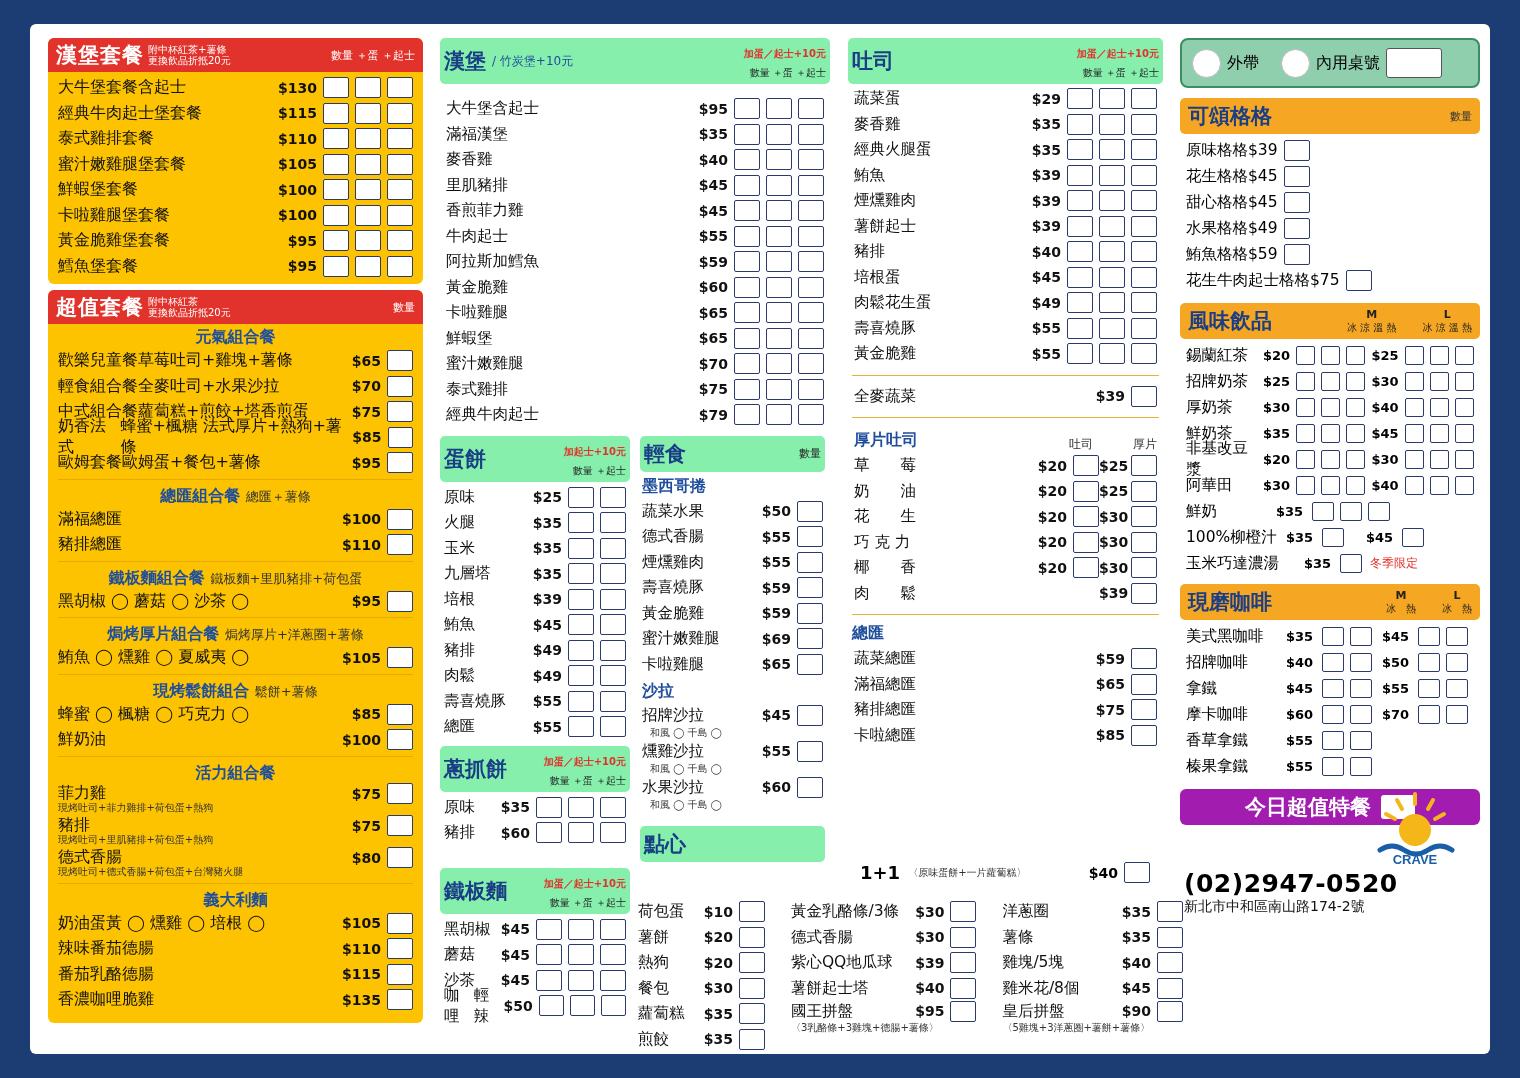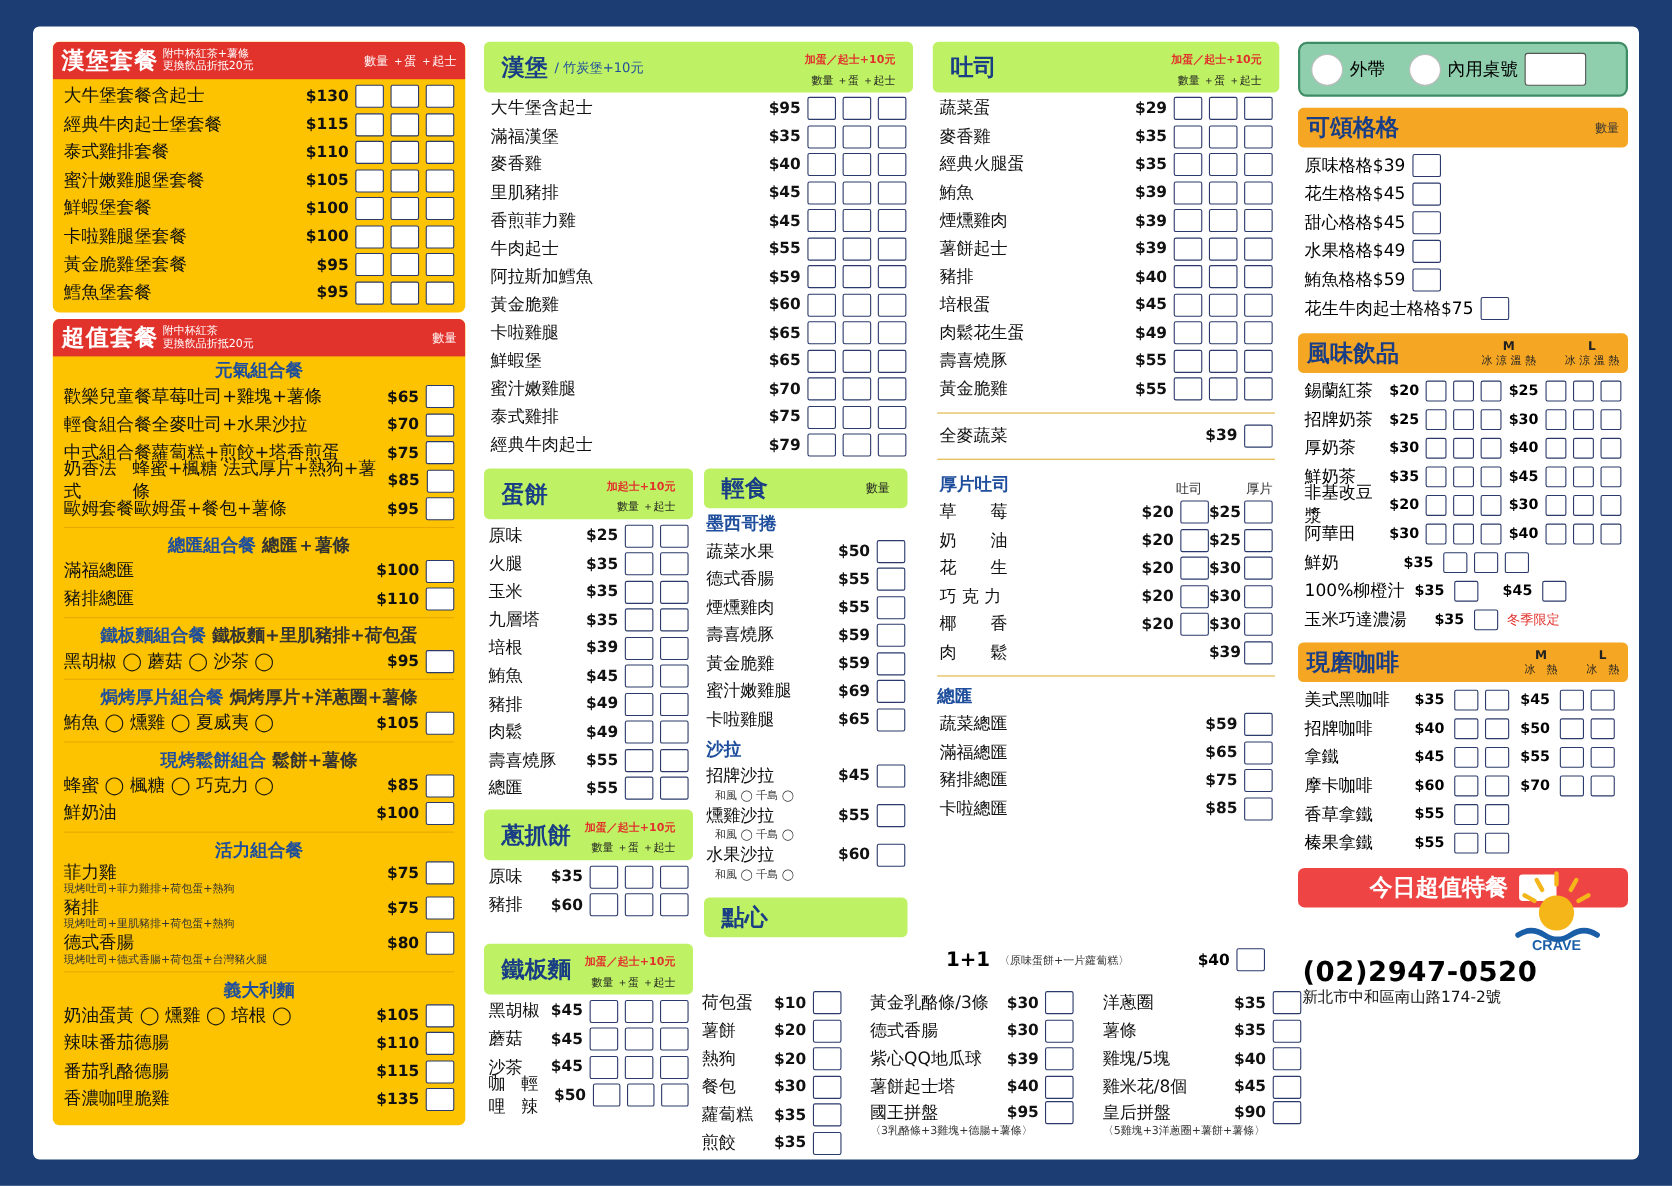--- a/index.html
+++ b/index.html
@@ -26,25 +26,25 @@
   .divline{height:1px;background:#e2b23a;margin:4px 0;}
   .secthead{font-weight:bold;font-size:16px;color:#1f4e9c;margin:4px 0 2px;}
   
   #c1{left:18px;top:14px;width:375px;}
   .orange-panel{background:#fdc300;border-radius:6px;}
   .red-hdr{background:#e2322c;}
   .c1row{display:flex;align-items:center;height:25.5px;font-size:16px;color:#111;padding:0 10px;}
   .c1row .pr{margin-left:auto;font-weight:bold;font-size:14px;}
   .c1sub{font-size:10px;color:#333;padding:0 10px 1px;margin-top:-3px;}
   .c1head{font-weight:bold;font-size:16px;color:#1f4e9c;padding:3px 10px 0;text-align:center;}
-  .c1head .s{font-size:16px;color:#333;font-weight:bold;margin-top:40px;}
+  .c1head .s{font-size:13px;color:#333;font-weight:normal;margin-top:40px;}
   .sep{height:1px;background:#e8a900;margin:3px 10px;}
   
   #c2{left:410px;top:14px;width:390px;}
-  .y-hdr{background:#bef264;border-radius:5px;display:flex;align-items:center;padding:4px 16px;}
+  .y-hdr{background:#86efac;border-radius:5px;display:flex;align-items:center;padding:4px 4px;}
   .y-hdr .title{color:#1a3e86;font-weight:bold;font-size:21px;}
   .y-hdr .sub{color:#1f4e9c;font-size:12px;margin-left:6px;}
   .y-hdr .right{margin-left:auto;text-align:right;}
   .y-hdr .right .l1{color:#e2322c;font-size:10px;font-weight:bold;}
   .y-hdr .right .l2{color:#222;font-size:10px;}
   .lrow{display:flex;align-items:center;height:25.5px;font-size:15.5px;color:#111;}
   .lrow .pr{margin-left:auto;font-weight:bold;font-size:14px;}
   
   #c3{left:818px;top:14px;width:315px;}
   
@@ -53,21 +53,21 @@
   .bigcirc{width:27px;height:27px;border-radius:50%;background:#fff;border:1px solid #bbb;}
   .tablebox{width:54px;height:28px;background:#fff;border:1px solid #555;border-radius:3px;margin-left:6px;}
   .or-hdr{background:#f5a623;border-radius:5px;display:flex;align-items:center;padding:4px 8px;}
   .or-hdr .title{color:#1a3e86;font-weight:bold;font-size:21px;}
   .or-hdr .right{margin-left:auto;color:#333;font-size:11px;}
   .mlhdr{margin-left:auto;display:flex;gap:26px;font-size:10px;color:#222;text-align:center;}
   .mlhdr div b{display:block;font-size:11px;}
   .drow{display:flex;align-items:center;height:26px;font-size:15.5px;}
   .phone{font-size:25px;font-weight:bold;color:#000000;letter-spacing:.5px;}
   .addr{font-size:14px;color:#111;}
-  .special{background:#ef4444;border-radius:6px;height:36px;display:flex;align-items:center;justify-content:center;color:#fff;font-weight:bold;font-size:21px;}
+  .special{background:#a21caf;border-radius:6px;height:36px;display:flex;align-items:center;justify-content:center;color:#fff;font-weight:bold;font-size:21px;}
   .special .b{width:34px;height:24px;background:#fff;border-radius:3px;margin-left:10px;}
   .logo{position:absolute;right:10px;bottom:48px;width:110px;height:80px;}
 </style>
 </head>
 <body>
 
 <div class="sheet">
 
   <div class="col" id="c1">
 
@@ -271,21 +271,21 @@
   <div class="col" id="c2">
 
     <div class="y-hdr">
       <span class="title">漢堡</span>
       <span class="sub">/ 竹炭堡+10元</span>
       <span class="right">
         <span class="l1">加蛋／起士+10元</span><br>
         <span class="l2">數量 ＋蛋 ＋起士</span>
       </span>
     </div>
-    <div style="padding:2px 6px 0">
+    <div style="padding:12px 6px 0">
       <div class="lrow">
           <span>大牛堡</span>
           <span class="tiny">含起士</span>
           <span class="pr">$95</span>
           <span class="bx"></span>
           <span class="bx"></span>
           <span class="bx"></span>
         </div>
       <div class="lrow">
           <span>滿福漢堡</span>

